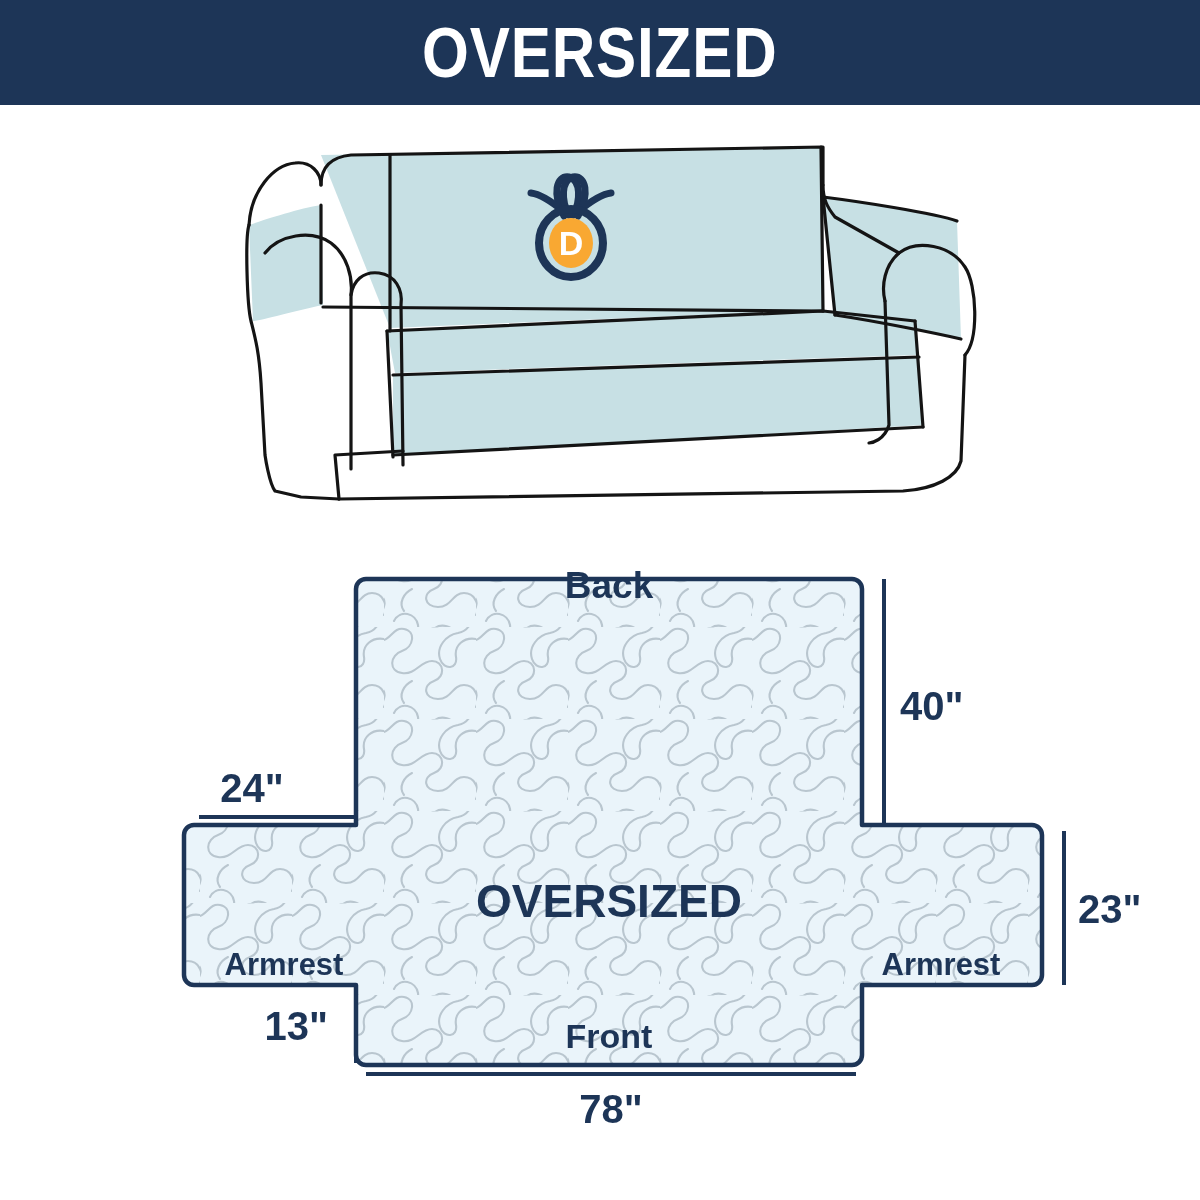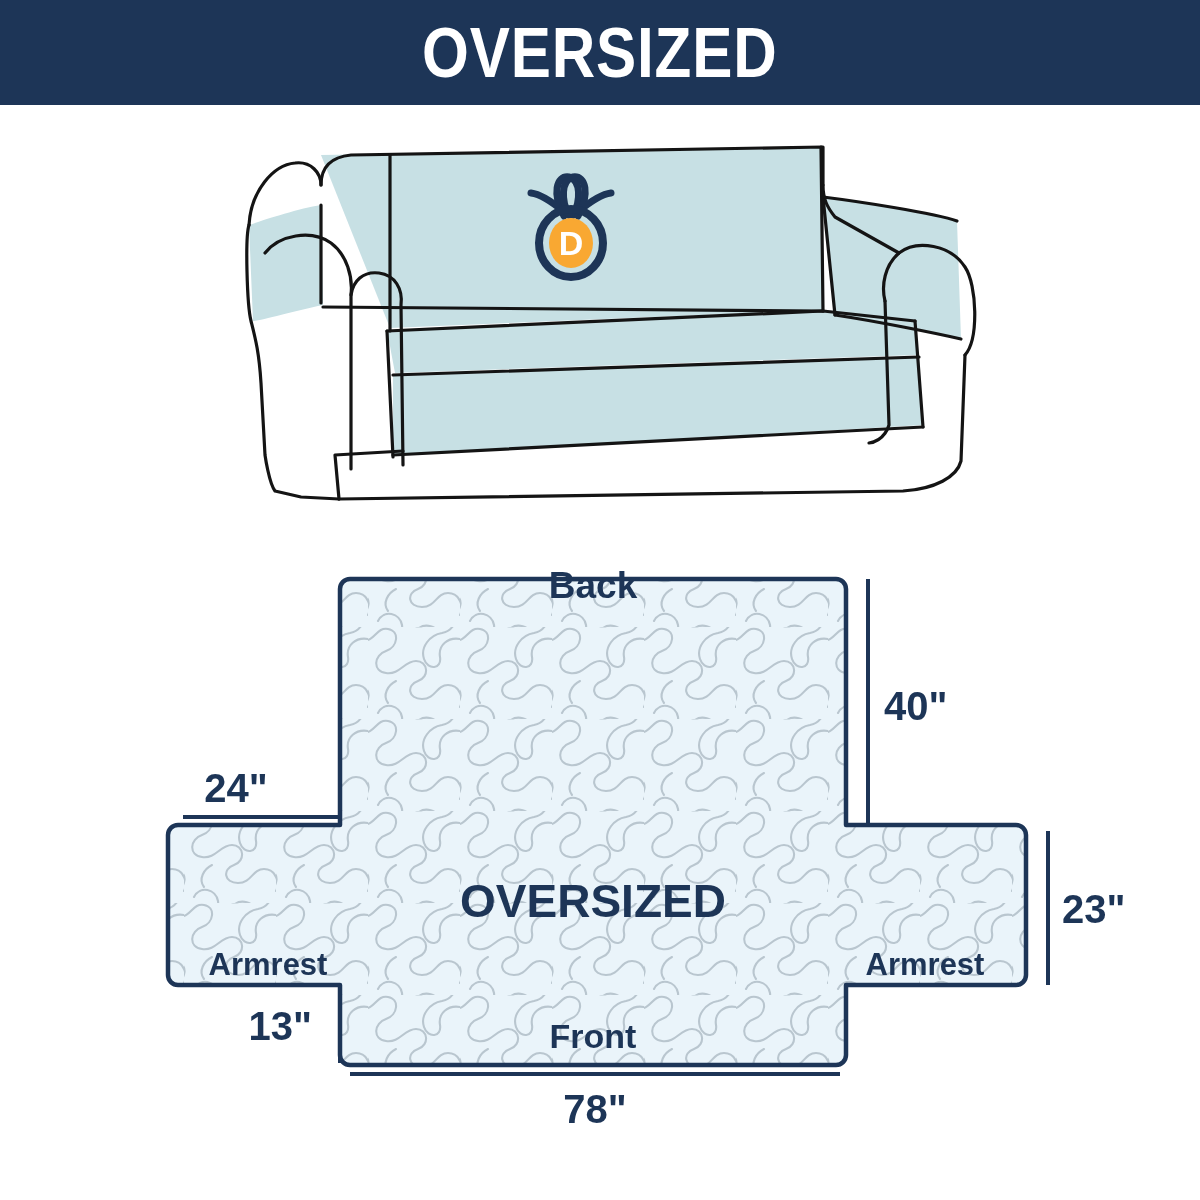--- a/index.html
+++ b/index.html
@@ -52,21 +52,21 @@
     position: absolute;
     left: 235px;
     top: 20px;
     width: 745px;
     height: 390px;
   }
 
   
   .diagram-panel {
     position: absolute;
-    left: 0;
+    left: 16px;
     top: 535px;
     width: 980px;
     height: 665px;
   }
   .diagram-svg {
     position: absolute;
     left: 0;
     top: 0;
     width: 1200px;
     height: 665px;

